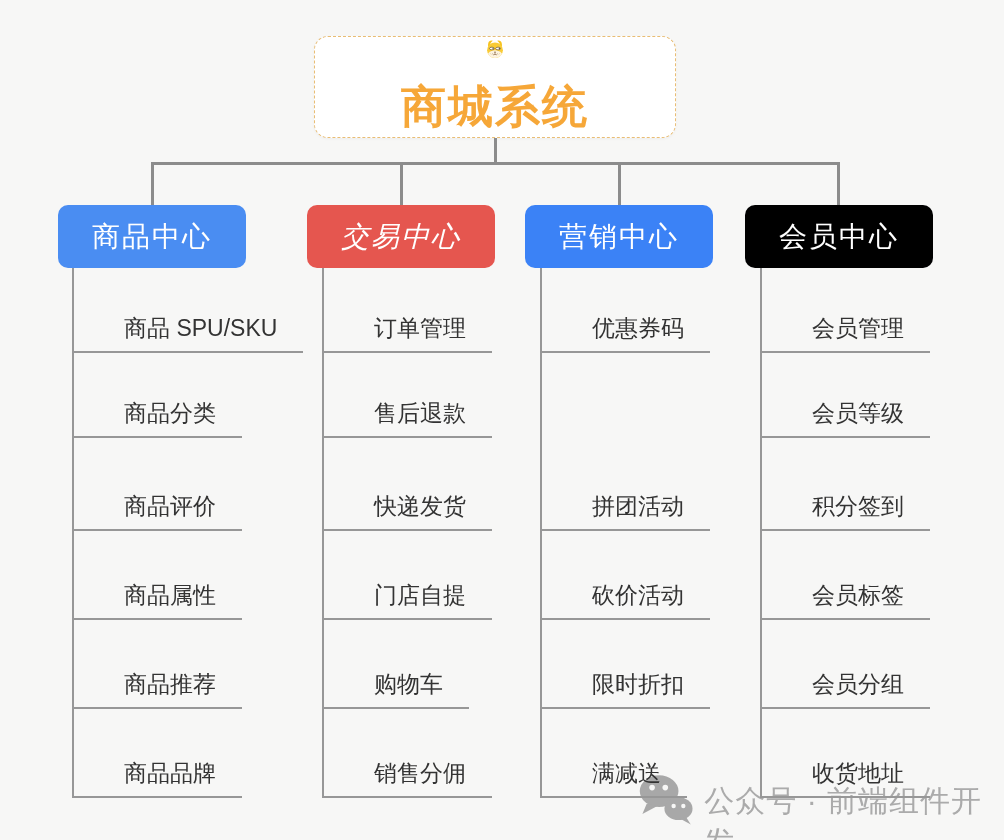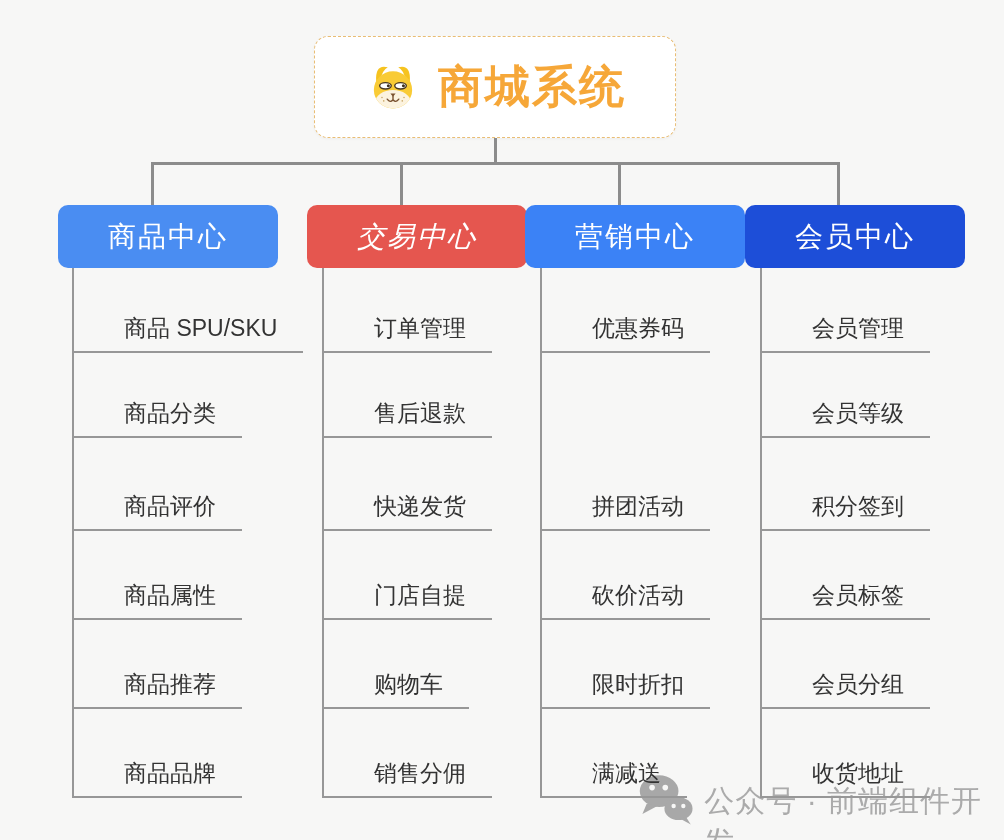--- a/index.html
+++ b/index.html
@@ -10,33 +10,33 @@
   *{margin:0;padding:0;box-sizing:border-box;}
   body{font-family:"Liberation Sans","DejaVu Sans",sans-serif;}
   .canvas{position:relative;width:1004px;height:840px;background:var(--background);overflow:hidden;}
 
   .diagram{position:absolute;inset:0;z-index:1;}
 
   
   .root-node{position:absolute;left:314px;top:36px;width:362px;height:102px;
     background:#ffffff;border:1px dashed var(--root-border);border-radius:14px;
     display:flex;align-items:center;justify-content:center;gap:16px;
-    box-shadow:0 1px 3px rgba(0,0,0,0.04);}
+    box-shadow:0 1px 3px rgba(0,0,0,0.04);flex-direction:column;}
   .root-title{font-size:45px;font-weight:600;color:var(--root-text);letter-spacing:2px;}
   .dog{width:58px;height:58px;display:block;}
 
   
   .line{position:absolute;background:var(--connector);}
   .root-stub{left:494px;top:138px;width:3px;height:26px;}
   .h-rail{left:151px;top:162px;width:688px;height:3px;}
   .drop{top:162px;width:3px;height:44px;}
   .drop-0{left:151px;} .drop-1{left:400px;} .drop-2{left:618px;} .drop-3{left:837px;}
 
   
-  .branch-header{position:absolute;top:205px;width:220px;height:63px;border-radius:10px;
+  .branch-header{position:absolute;top:205px;width:188px;height:63px;border-radius:10px;
     display:flex;align-items:center;justify-content:center;
     color:var(--header-text);font-size:28px;font-weight:500;letter-spacing:2px;}
   .bh-0{left:58px;} .bh-1{left:307px;font-style:italic;} .bh-2{left:525px;} .bh-3{left:745px;}
 
   
   .spine{position:absolute;top:268px;width:2px;height:530px;background:var(--underline);}
   .sp-0{left:72px;} .sp-1{left:322px;} .sp-2{left:540px;} .sp-3{left:760px;}
 
   
   .item{position:absolute;white-space:nowrap;color:var(--item-text);
@@ -103,21 +103,21 @@
     <div class="line root-stub"></div>
     <div class="line h-rail"></div>
     <div class="line drop drop-0"></div>
     <div class="line drop drop-1"></div>
     <div class="line drop drop-2"></div>
     <div class="line drop drop-3"></div>
 
     <div class="branch-header bh-0" style="background-color: rgb(74, 141, 242);">商品中心</div>
     <div class="branch-header bh-1" style="background-color: rgb(229, 86, 79);">交易中心</div>
     <div class="branch-header bh-2" style="background-color: #3b82f6;">营销中心</div>
-    <div class="branch-header bh-3" style="background-color: #1d4ed8;">会员中心</div>
+    <div class="branch-header bh-3" style="background-color: #000000;">会员中心</div>
 
     <div class="spine sp-0"></div>
     <div class="spine sp-1"></div>
     <div class="spine sp-2"></div>
     <div class="spine sp-3"></div>
 
     <div class="item c0 r0">商品 SPU/SKU</div>
     <div class="item c0 r1">商品分类</div>
     <div class="item c0 r2">商品评价</div>
     <div class="item c0 r3">商品属性</div>

